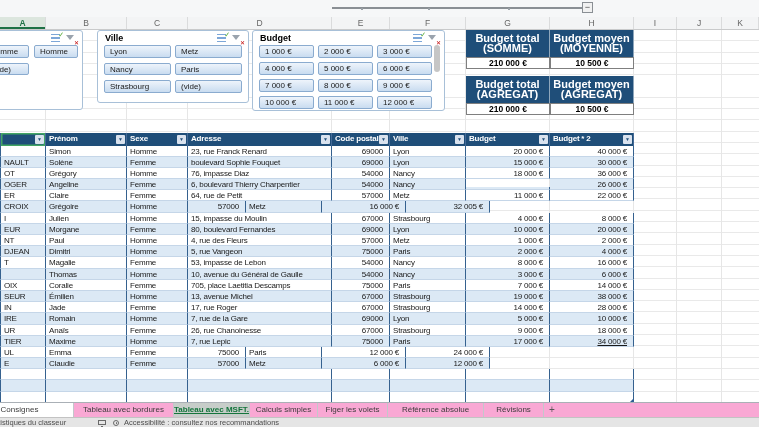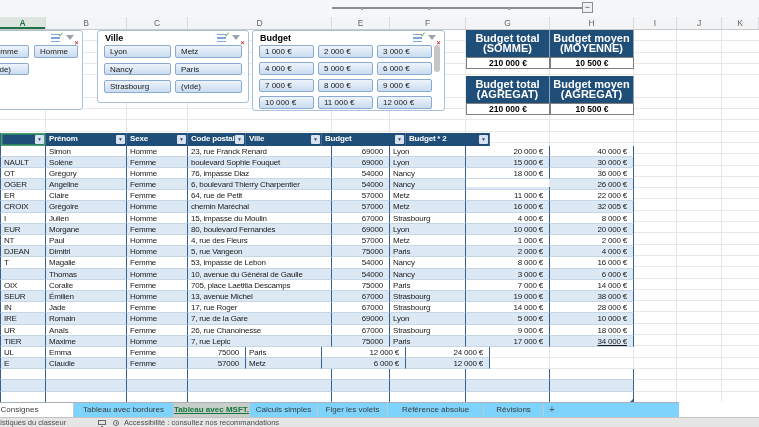--- a/index.html
+++ b/index.html
@@ -51,21 +51,21 @@
   .t-head .t-cell.active-cell{box-shadow:inset 0 0 0 1.5px #43A564;}
   .t-body .t-cell{border-bottom:1px solid #C5D6E8;}
   .t-row.band .t-cell{background:#DCE9F5;}
   .t-row:not(.band):not(.t-head) .t-cell{background:#fff;}
   .t-cell.num{text-align:right;padding-right:6px;padding-left:0;}
   .filter-btn{position:absolute;right:1px;top:1.5px;width:9px;height:9px;background:#D9E2EE;color:#1F4E79;
               font-size:5px;line-height:9px;text-align:center;border-radius:1px;letter-spacing:0;}
   .resize-h{position:absolute;right:0;width:0;height:0;border-left:5px solid transparent;border-top:5px solid transparent;
             border-bottom:5px solid #2E5E94;border-right:0;bottom:0;}
   
-  .tab-bar{position:absolute;left:0;top:402px;width:679px;height:15px;background:#7dd3fc;border-top:1px solid #AAB0B6;
+  .tab-bar{position:absolute;left:0;top:402px;width:759px;height:15px;background:#f9a8d4;border-top:1px solid #AAB0B6;
            box-sizing:border-box;display:flex;align-items:flex-start;}
   .tabs-row{display:flex;margin-left:-34px;}
   .tab{height:14px;line-height:14px;text-align:center;font-size:8px;color:#3b3b3b;border-right:1px solid #C4C7CB;
        box-sizing:border-box;white-space:nowrap;overflow:hidden;}
   .tab.first{background:#fff;}
   .tab.active{background:#C7CDC9;color:#14753C;font-weight:bold;text-decoration:underline;}
   .tab-add{width:16px;height:14px;line-height:13px;text-align:center;font-size:10px;color:#555;}
   
   .status-bar{position:absolute;left:0;top:417px;width:759px;height:10px;background:#E5E5E5;border-top:1px solid #C3C3C3;
               box-sizing:border-box;font-size:7.5px;color:#4d4d4d;}
@@ -189,20 +189,21 @@
       <div class="card-h" style="left: 550px; top: 46px;">
         <div>Budget moyen</div>
         <div>(AGREGAT)</div>
       </div>
       <div class="card-v" style="left: 550px; top: 73px;">10 500 €</div>
       <div class="table">
         <div class="t-row t-head">
           <div class="t-cell active-cell" style="width: 46px;"><span></span><span class="filter-btn">▼</span></div>
           <div class="t-cell" style="width: 81px;"><span>Prénom</span><span class="filter-btn">▼</span></div>
           <div class="t-cell" style="width: 61px;"><span>Sexe</span><span class="filter-btn">▼</span></div>
+          <div class="t-cell" style="width: 144px;"><span>Adresse</span><span class="filter-btn">▼</span></div>
           <div class="t-cell" style="width: 58px;"><span>Code postal</span><span class="filter-btn">▼</span></div>
           <div class="t-cell" style="width: 76px;"><span>Ville</span><span class="filter-btn">▼</span></div>
           <div class="t-cell" style="width: 84px;"><span>Budget</span><span class="filter-btn">▼</span></div>
           <div class="t-cell" style="width: 84px;"><span>Budget * 2</span><span class="filter-btn">▼</span></div>
         </div>
         <div class="t-row t-body">
           <div class="t-cell" style="width: 46px;"></div>
           <div class="t-cell" style="width: 81px;">Simon</div>
           <div class="t-cell" style="width: 61px;">Homme</div>
           <div class="t-cell" style="width: 144px;">23, rue Franck Renard</div>
@@ -248,21 +249,20 @@
           <div class="t-cell" style="width: 144px;">64, rue de Petit</div>
           <div class="t-cell num" style="width: 58px;">57000</div>
           <div class="t-cell" style="width: 76px;">Metz</div>
           <div class="t-cell num" style="width: 84px;">11 000 €</div>
           <div class="t-cell num" style="width: 84px;">22 000 €</div>
         </div>
         <div class="t-row t-body band">
           <div class="t-cell" style="width: 46px;">CROIX</div>
           <div class="t-cell" style="width: 81px;">Grégoire</div>
           <div class="t-cell" style="width: 61px;">Homme</div>
-          <div class="t-cell" style="width: 144px;">chemin Maréchal</div>
           <div class="t-cell num" style="width: 58px;">57000</div>
           <div class="t-cell" style="width: 76px;">Metz</div>
           <div class="t-cell num" style="width: 84px;">16 000 €</div>
           <div class="t-cell num" style="width: 84px;">32 005 €</div>
         </div>
         <div class="t-row t-body">
           <div class="t-cell" style="width: 46px;">I</div>
           <div class="t-cell" style="width: 81px;">Julien</div>
           <div class="t-cell" style="width: 61px;">Homme</div>
           <div class="t-cell" style="width: 144px;">15, impasse du Moulin</div>

